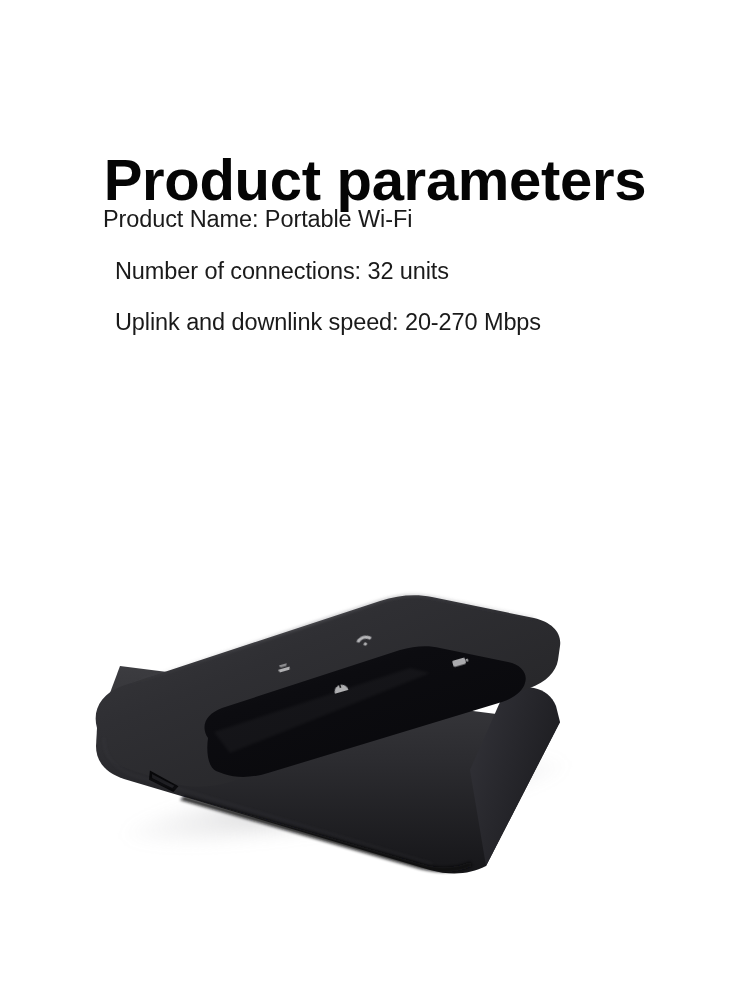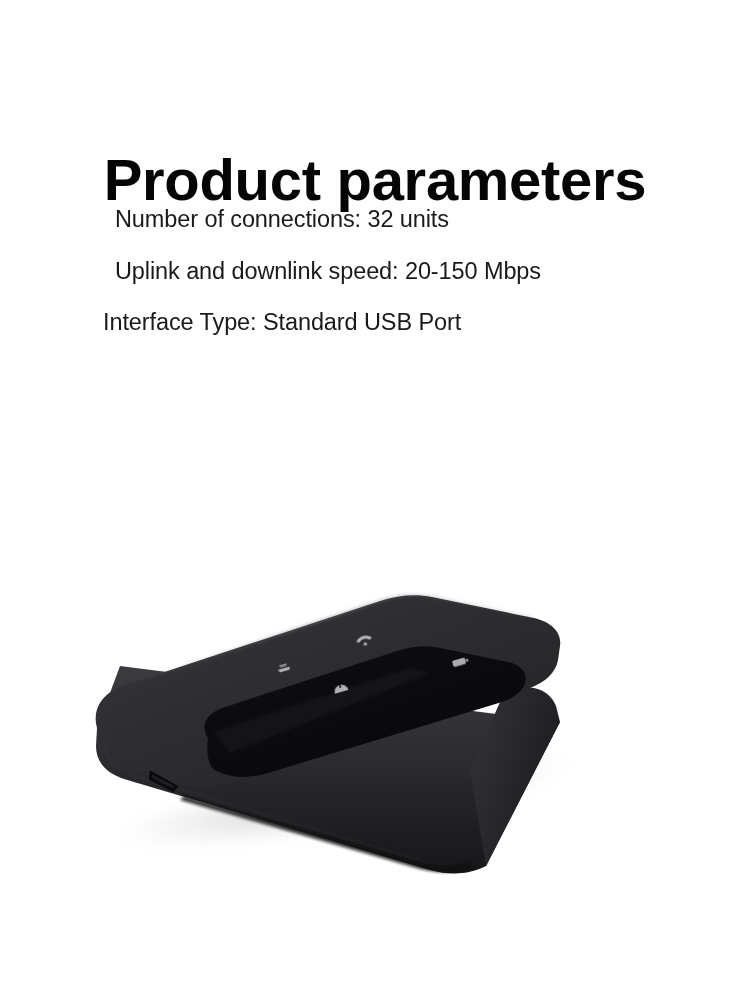--- a/index.html
+++ b/index.html
@@ -77,23 +77,23 @@
   }
 </style>
 </head>
 <body>
 
 <div id="page">
 
   <h1 id="product-title">Product parameters</h1>
 
   <div id="spec-list">
+    <div class="spec-line">Product Name: Portable Wi-Fi</div>
     <div class="spec-line indent">Number of connections: 32 units</div>
-    <div class="spec-line indent">Uplink and downlink speed: 20-150 Mbps</div>
-    <div class="spec-line">Interface Type: Standard USB Port</div>
+    <div class="spec-line indent">Uplink and downlink speed: 20-270 Mbps</div>
   </div>
 
   <div id="product-photo">
 
     <div class="device-shadow"></div>
 
     <svg class="device-svg" width="750" height="530" viewBox="0 0 750 530">
       <defs>
 
         <linearGradient id="topFace" x1="0" y1="0" x2="1" y2="1">

